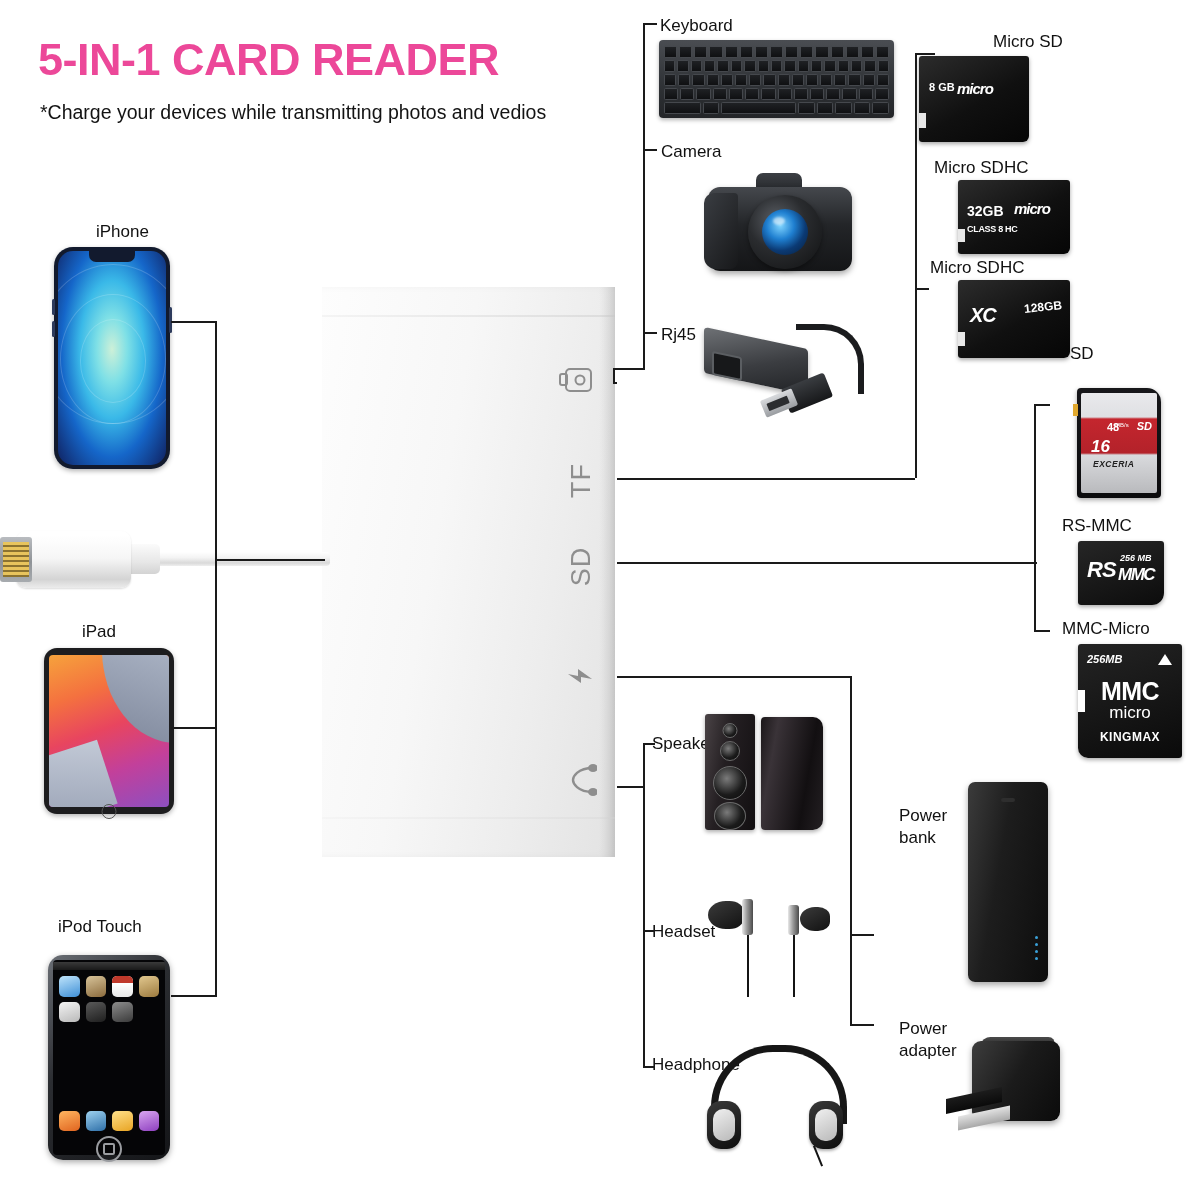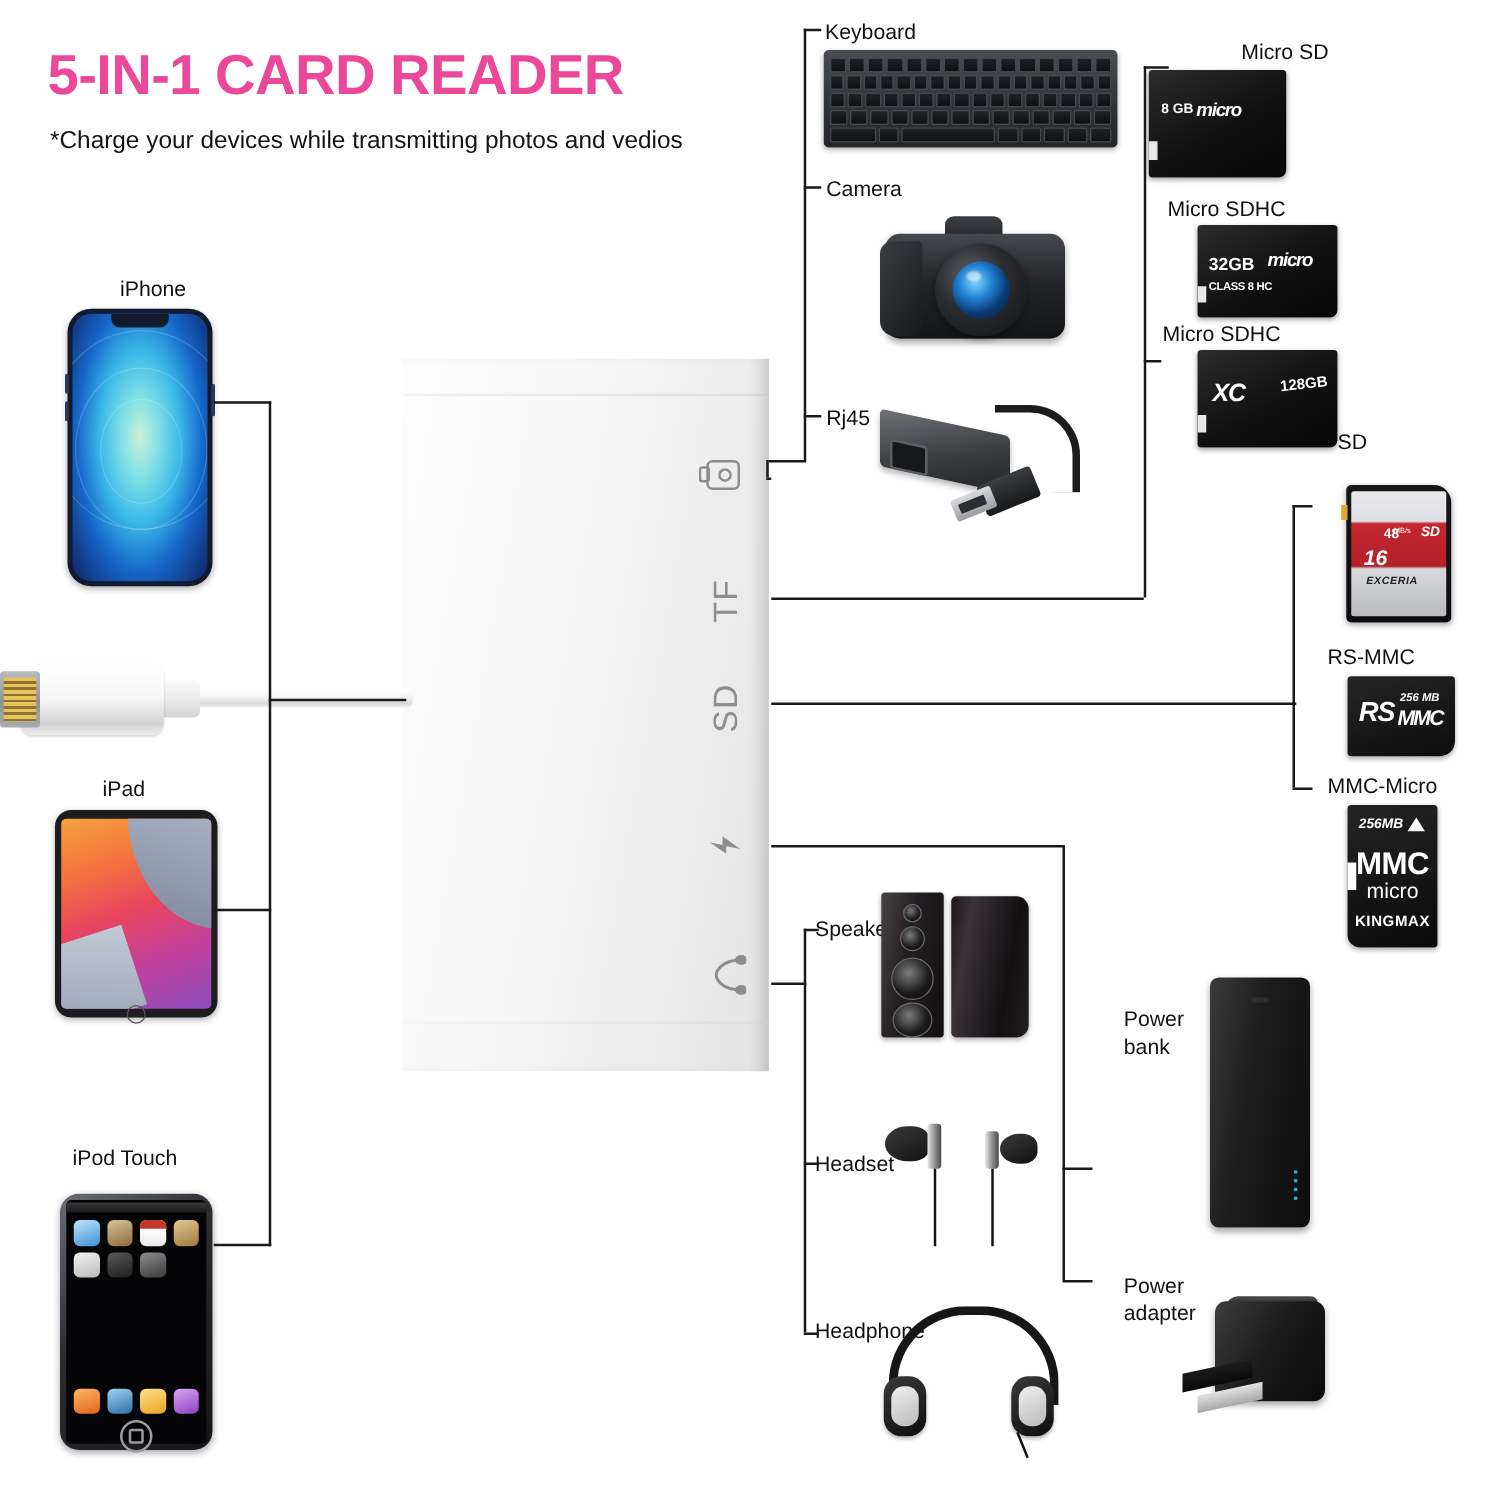--- a/index.html
+++ b/index.html
@@ -149,21 +149,21 @@
 
   
   .rsmmc{position:absolute;left:1078px;top:541px;width:86px;height:64px;border-radius:3px 3px 12px 3px;
        background:linear-gradient(160deg,#262626,#0c0c0c);box-shadow:0 2px 4px rgba(0,0,0,.33);color:#fff;}
   .rsmmc .rs{position:absolute;left:9px;top:16px;font-size:22px;font-weight:bold;font-style:italic;letter-spacing:-1px;}
   .rsmmc .mmc{position:absolute;left:40px;top:24px;font-size:17px;font-weight:bold;font-style:italic;letter-spacing:-1.5px;}
   .rsmmc .cap256{position:absolute;left:42px;top:12px;font-size:9px;font-weight:bold;font-style:italic;}
 
   
   .mmcm{position:absolute;left:1078px;top:644px;width:72px;height:114px;border-radius:3px 3px 3px 10px;
-       background:linear-gradient(160deg,#242424,#0a0a0a);box-shadow:0 2px 4px rgba(0,0,0,.33);color:#fff;}
+       background:linear-gradient(160deg,#242424,#0a0a0a);box-shadow:0 2px 4px rgba(0,0,0,.33);color:#fff;padding-left:32px;}
   .mmcm .c{position:absolute;left:9px;top:9px;font-size:11px;font-weight:bold;font-style:italic;}
   .mmcm .tri{position:absolute;right:10px;top:10px;width:0;height:0;
        border-left:7px solid transparent;border-right:7px solid transparent;border-bottom:11px solid #fff;}
   .mmcm .m1{position:absolute;left:0;right:0;top:33px;text-align:center;font-size:25px;font-weight:bold;letter-spacing:-.5px;}
   .mmcm .m2{position:absolute;left:0;right:0;top:59px;text-align:center;font-size:17px;}
   .mmcm .m3{position:absolute;left:0;right:0;top:86px;text-align:center;font-size:12px;font-weight:bold;letter-spacing:.5px;}
   .mmcm .cut{position:absolute;left:0;top:46px;width:7px;height:22px;background:#fff;}
 
   
   .spk{position:absolute;left:705px;top:714px;width:130px;height:118px;}

